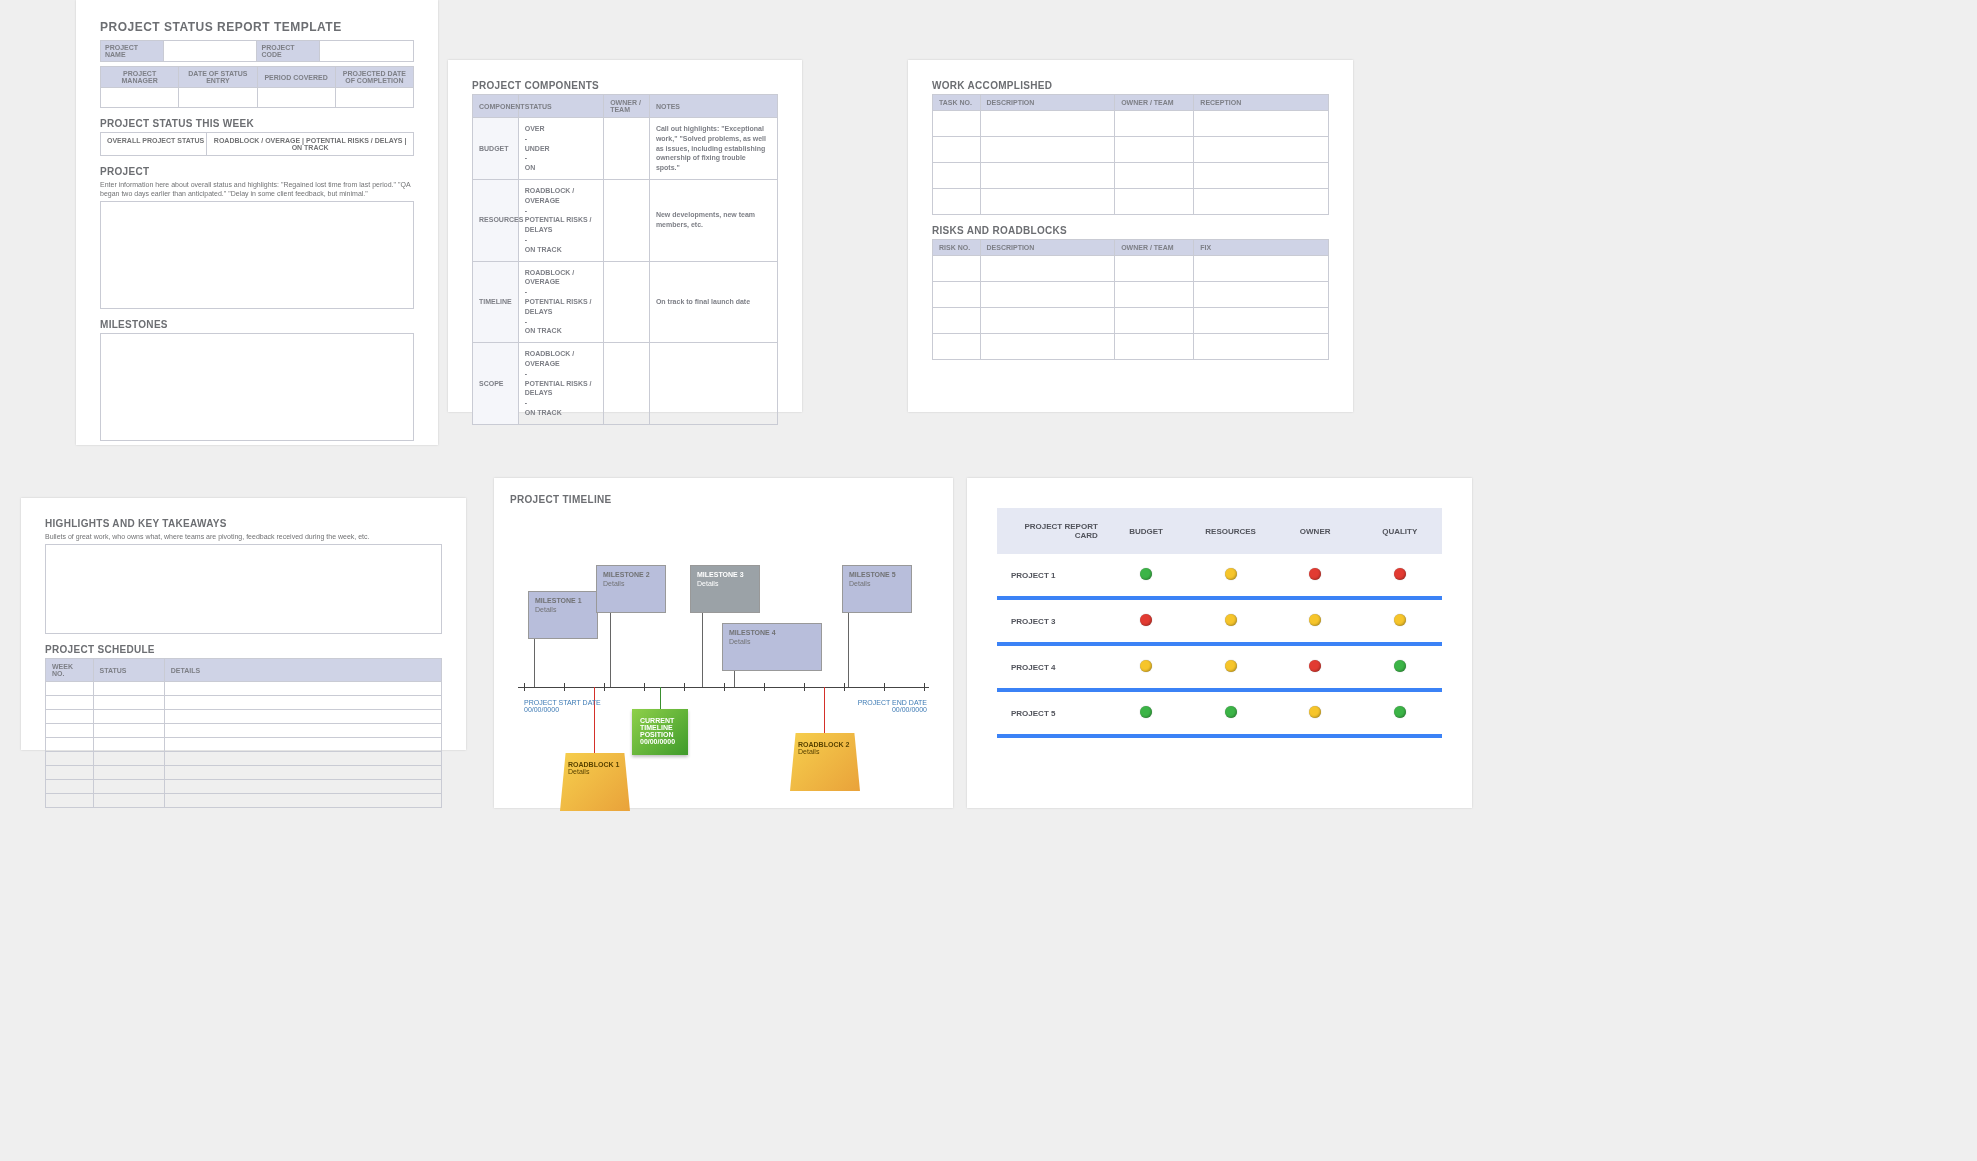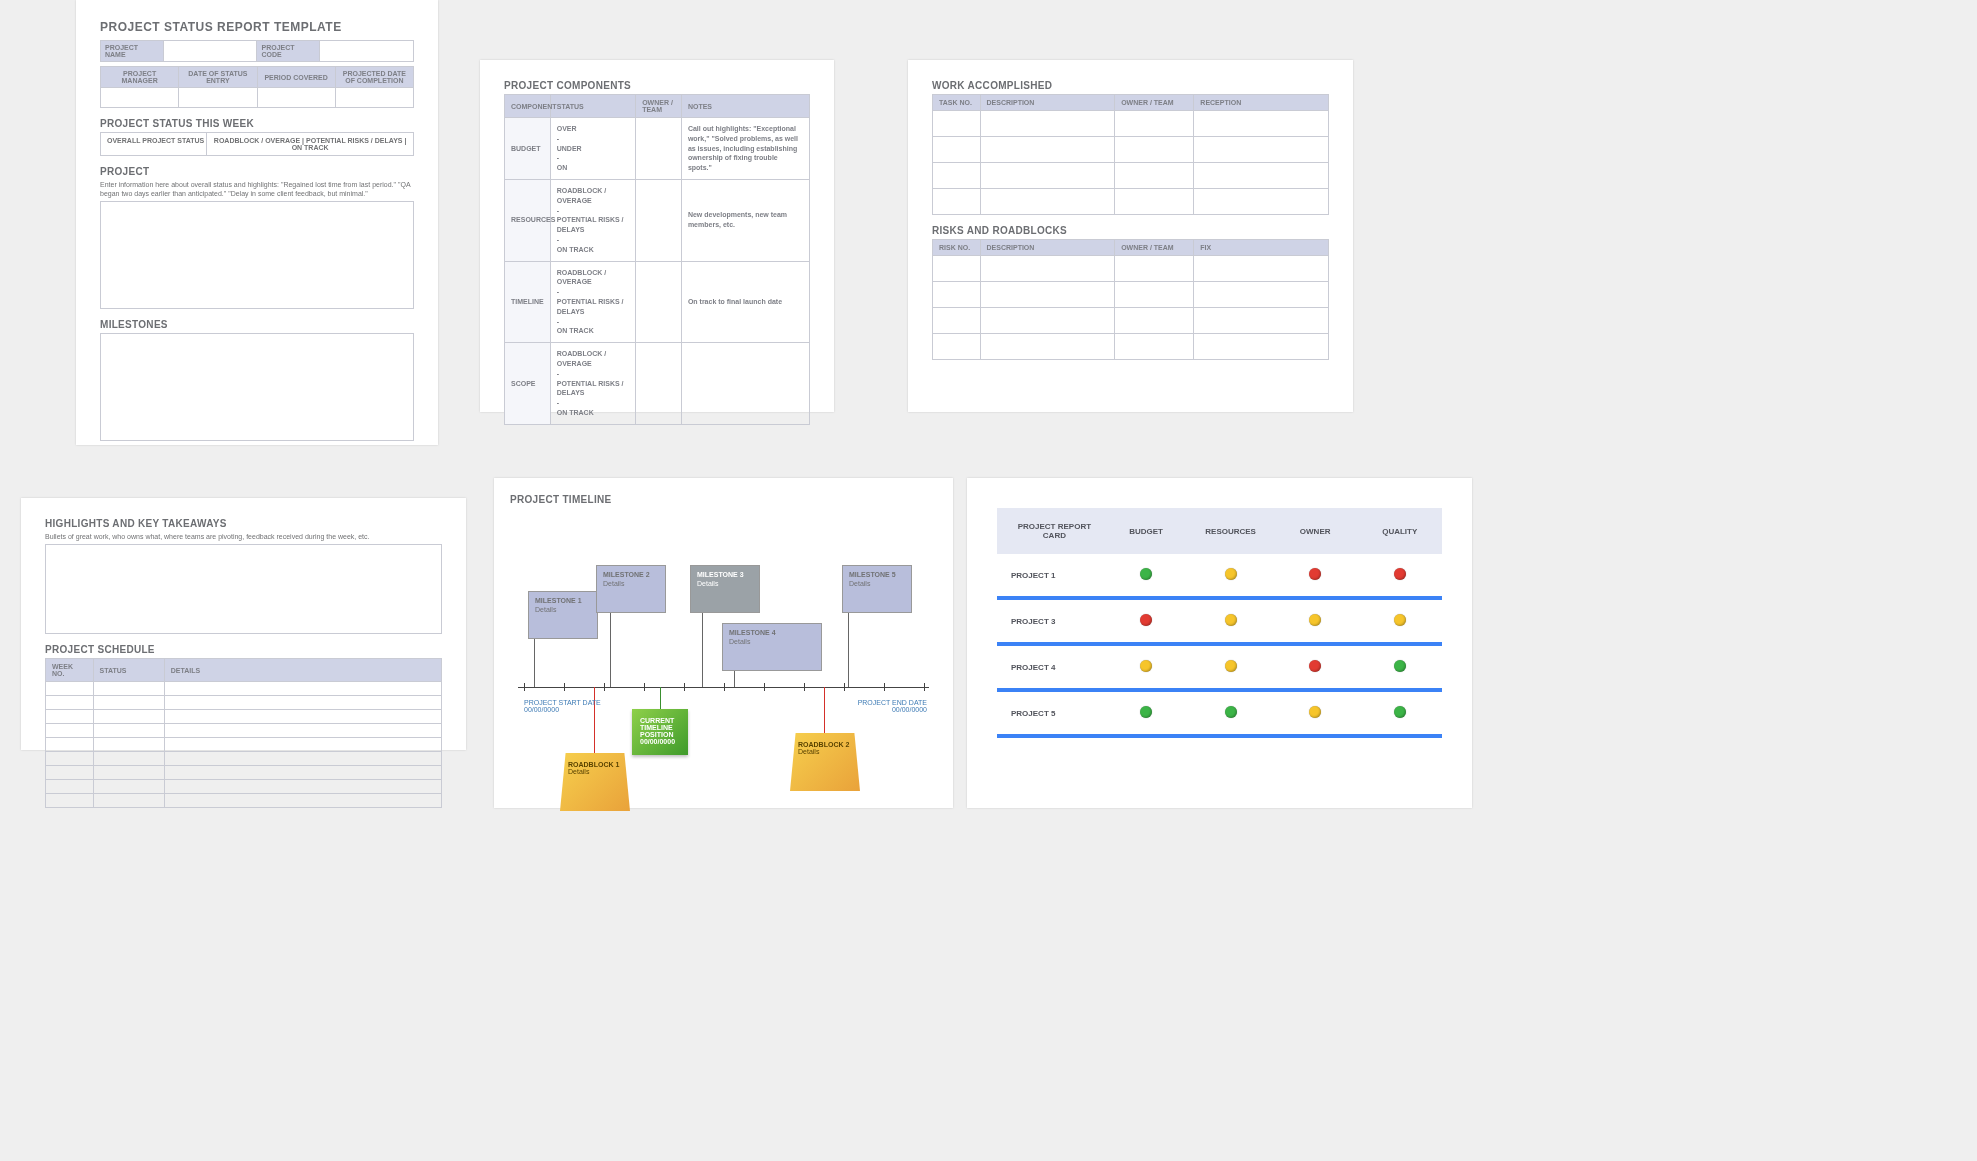--- a/index.html
+++ b/index.html
@@ -43,21 +43,21 @@
   .sub { font-size:10px; font-weight:600; letter-spacing:.3px; margin:10px 0 3px; color:var(--txt-strong); }
   .row-statuses { display:flex; border:1px solid var(--cell-border); }
   .row-statuses .cell { flex:1; background:var(--hdr-bg); font-size:7px; font-weight:700; text-align:center; padding:4px 2px; border-right:1px solid var(--cell-border); }
   .row-statuses .cell:last-child { border-right:none; }
   .row-statuses .cell.lead { background:#fff; text-align:left; padding-left:6px; flex:1.2; white-space:nowrap;}
   .summary-text { font-size:7px; line-height:1.3; }
   .box { border:1px solid var(--cell-border); background:#fff; }
   .box.big { height:108px; margin-top:3px; }
 
   
-  #p2 { left:448px; top:60px; width:354px; height:352px;margin-left:32px; }
+  #p2 { left:448px; top:60px; width:354px; height:352px; }
   .tbl-comp th { background:var(--hdr-bg); font-size:7px; text-align:left; padding:4px 6px; }
   .tbl-comp td { font-size:7px; text-align:left; padding:6px; vertical-align:middle; line-height:1.4; }
   .tbl-comp td.first { background:#f5f6fa; font-weight:700; }
 
   
   #p3 { left:908px; top:60px; width:445px; height:352px; }
   .tbl-work th { background:var(--hdr-bg); font-size:7px; text-align:left; padding:4px 6px; }
   .tbl-work td { height:26px; }
 
   
@@ -402,21 +402,21 @@
       <div class="note" style="left:280px;top:206px">
         <b>ROADBLOCK 2</b><br><span>Details</span>
       </div>
     </div>
   </div>
 
   <div id="p6" class="paper">
     <table class="rc-tbl">
       <tbody>
           <tr>
-        <th style="width:24%;text-align:center;padding-left:14px">PROJECT REPORT CARD</th>
+        <th style="width:24%;text-align:right;padding-left:14px">PROJECT REPORT CARD</th>
         <th>BUDGET</th>
         <th>RESOURCES</th>
         <th>OWNER</th>
         <th>QUALITY</th>
       </tr>
 
       </tbody>
         <tbody id="rc-body">
           <tr>
             <td class="first">PROJECT 1</td>

